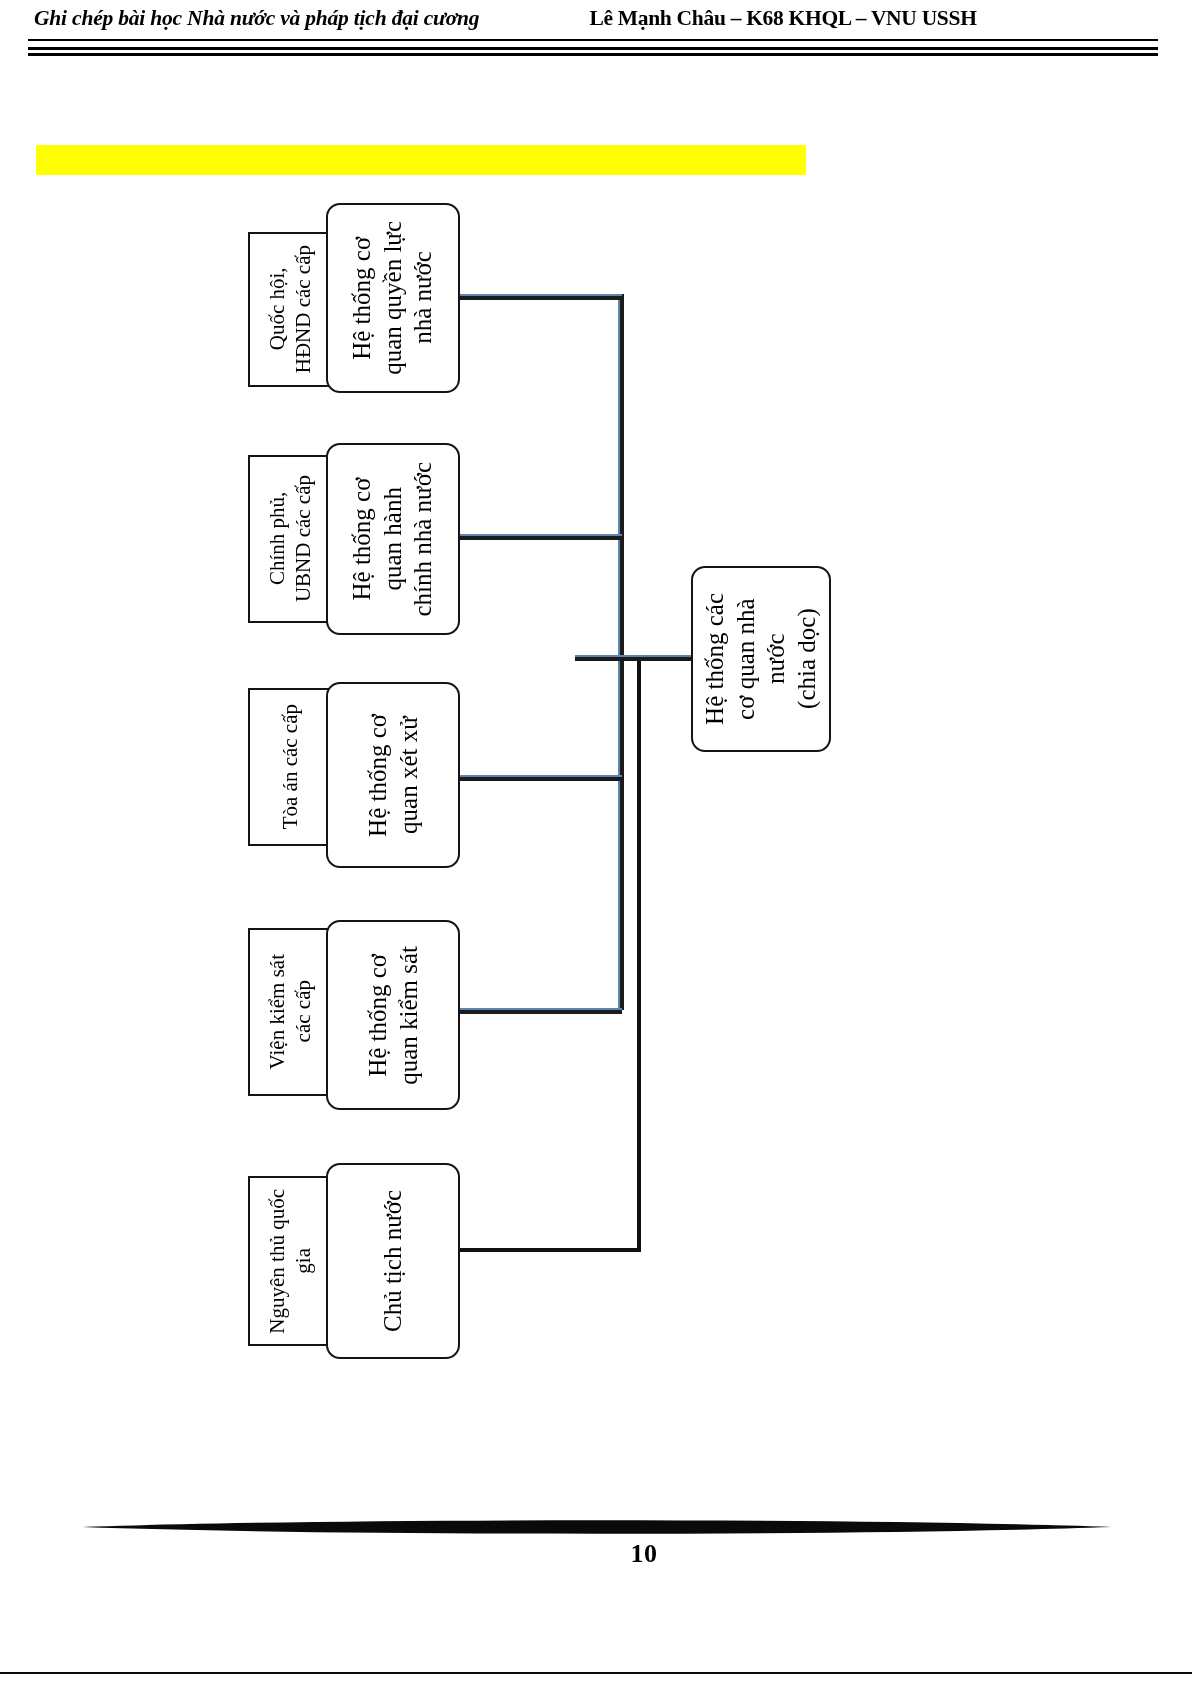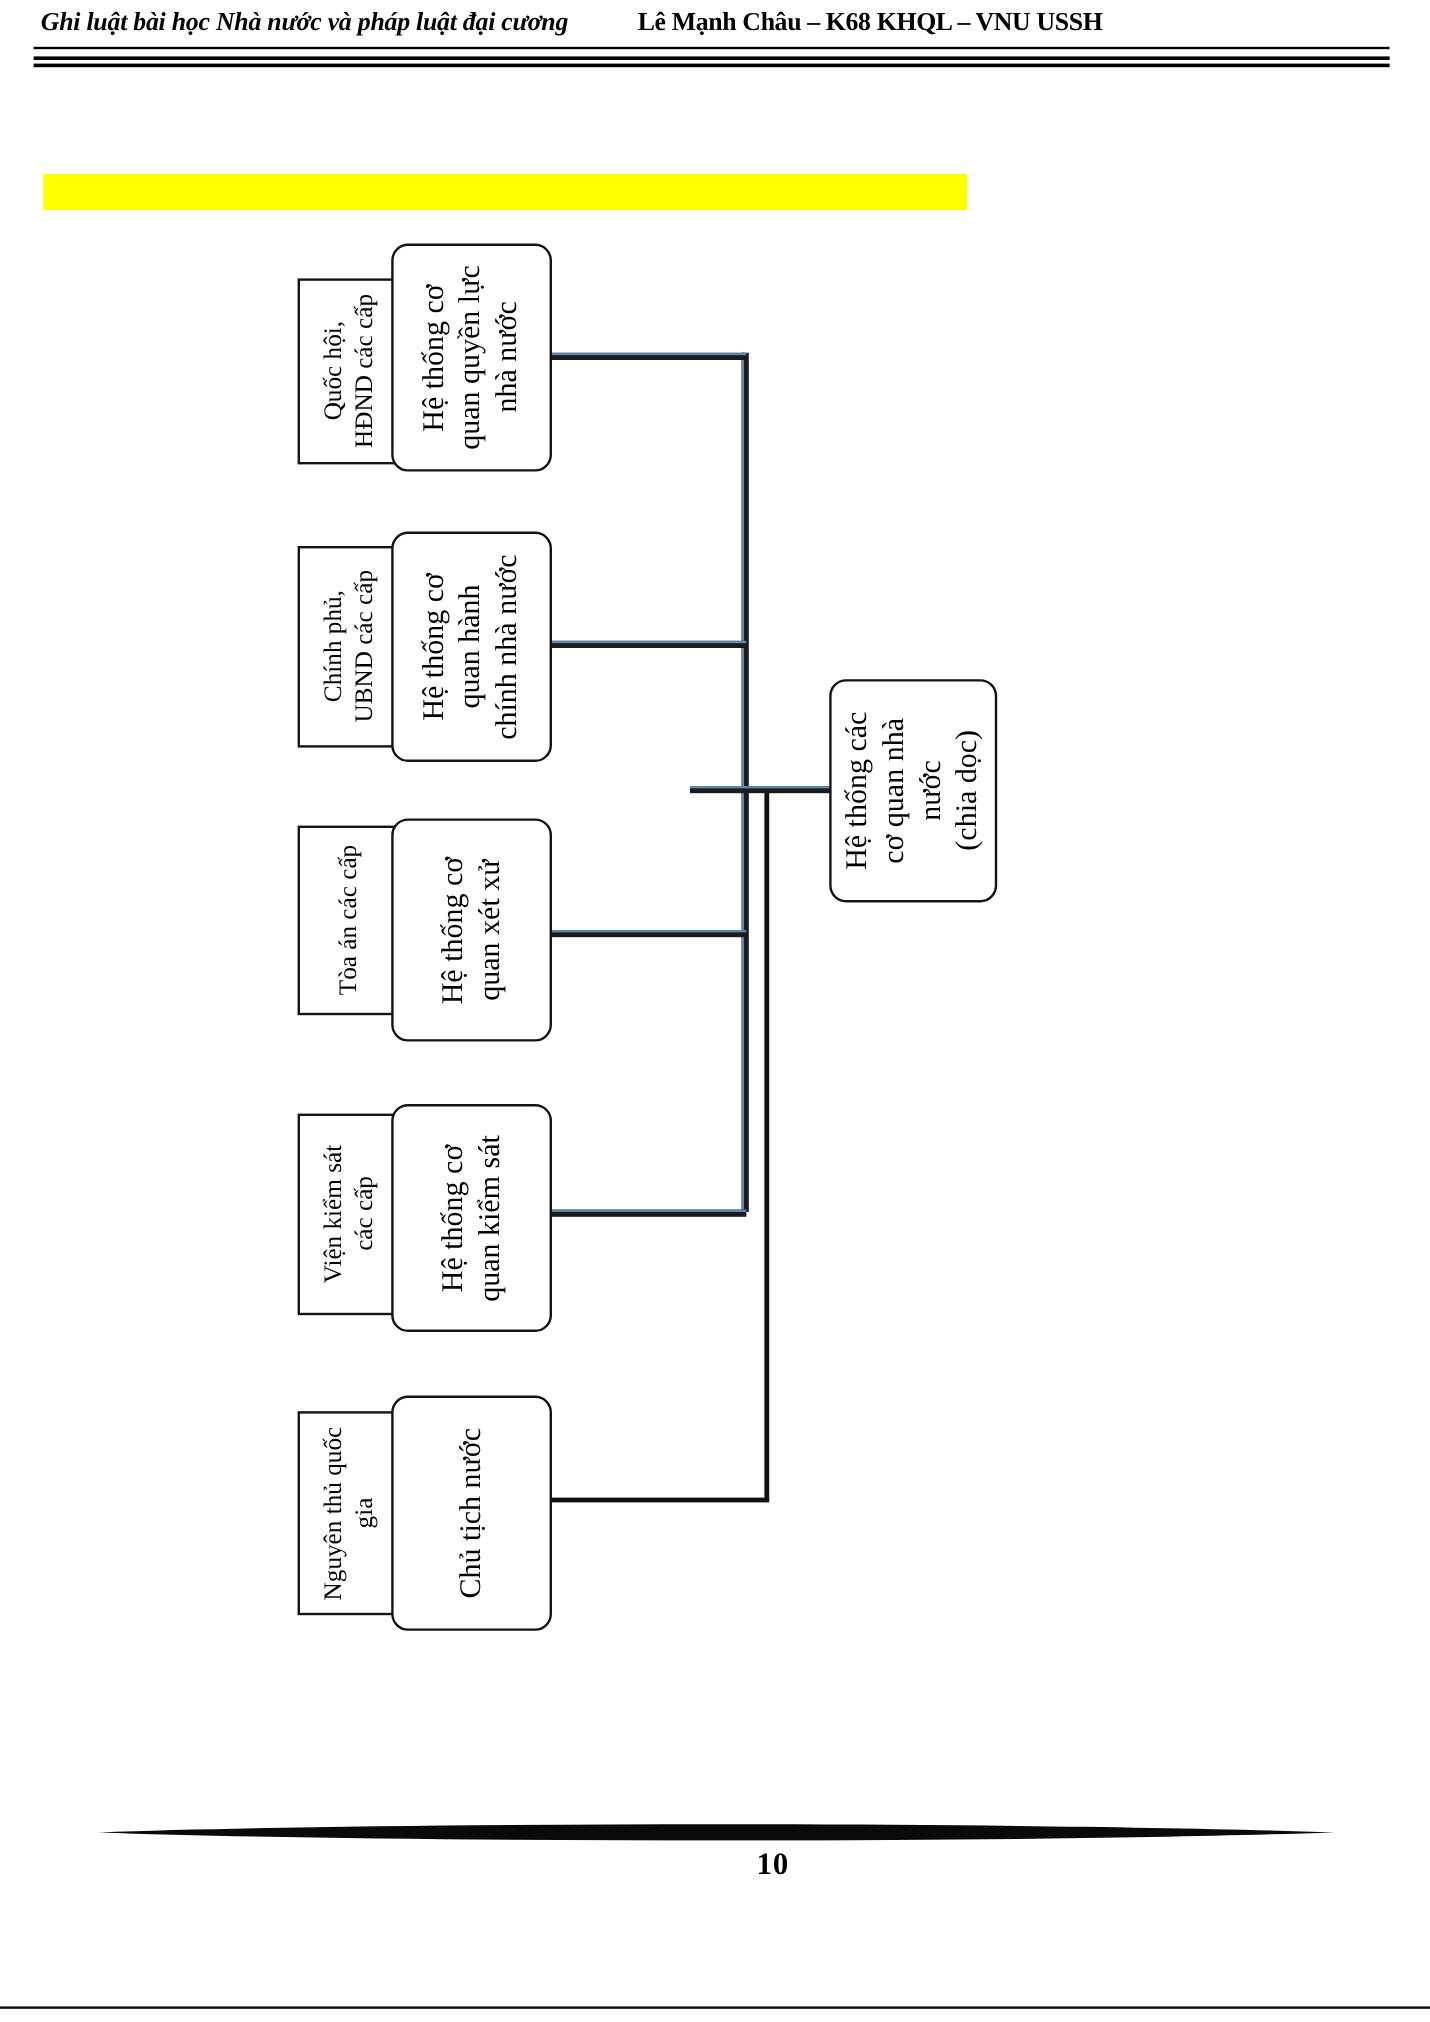--- a/index.html
+++ b/index.html
@@ -42,21 +42,21 @@
     font-style: italic;
     font-weight: bold;
     font-size: 21.5px;
     letter-spacing: -0.2px;
     white-space: nowrap;
   }
   .header-right {
     font-weight: bold;
     font-size: 21.5px;
     white-space: nowrap;
-    margin-left: 58px;
+    margin-left: 110px;
     letter-spacing: -0.3px;
   }
   .header-rule-thin {
     position: absolute;
     left: 0;
     top: 33px;
     width: 1130px;
     height: 2px;
     background: #000;
   }
@@ -184,21 +184,21 @@
     background: #0b0b0b;
   }
 </style>
 </head>
 <body>
 
 <div class="page">
 
   <div class="header">
     <div class="header-row">
-      <span class="header-left">Ghi luật bài học Nhà nước và pháp luật đại cương</span>
+      <span class="header-left">Ghi chép bài học Nhà nước và pháp tịch đại cương</span>
       <span class="header-right">Lê Mạnh Châu – K68 KHQL – VNU USSH</span>
     </div>
     <div class="header-rule-thin"></div>
     <div class="header-rule-double"></div>
   </div>
 
   <div class="highlight-bar"></div>
 
   <div class="diagram">
 

